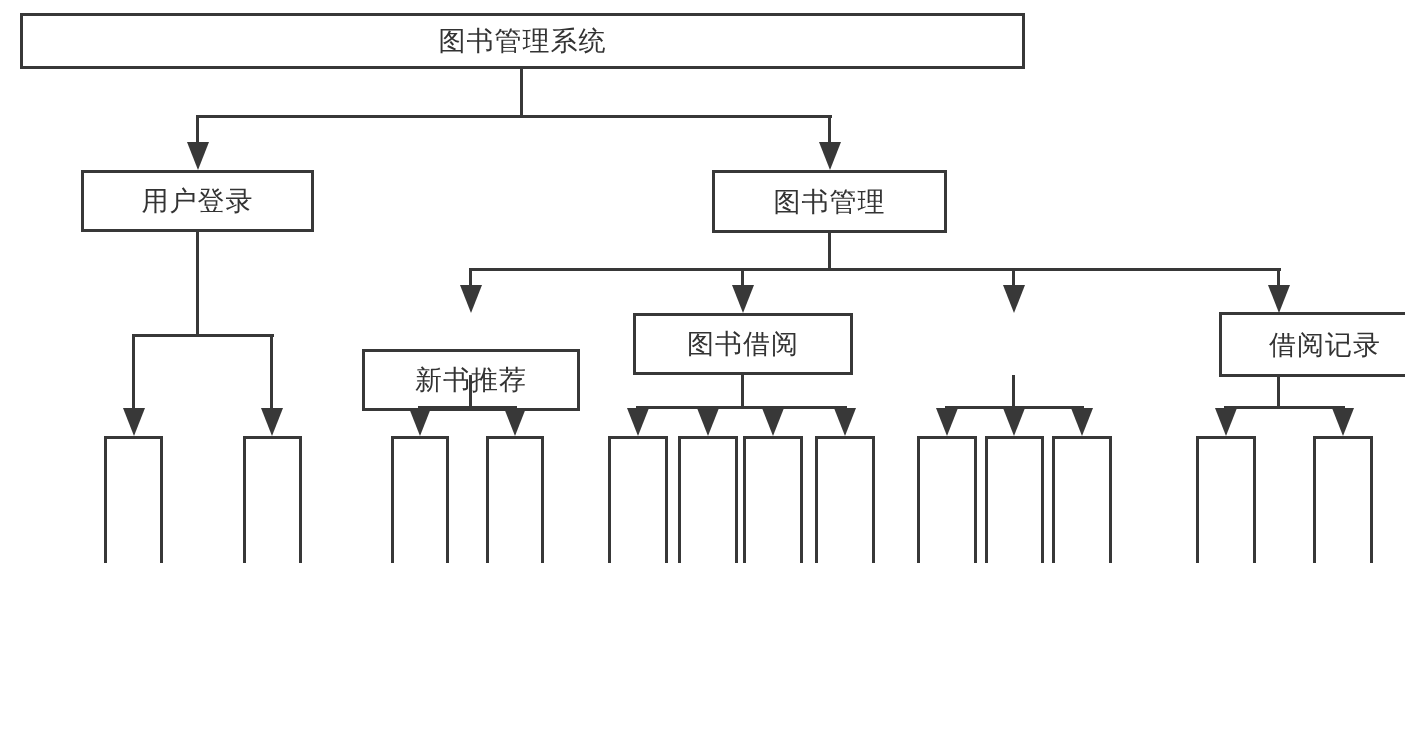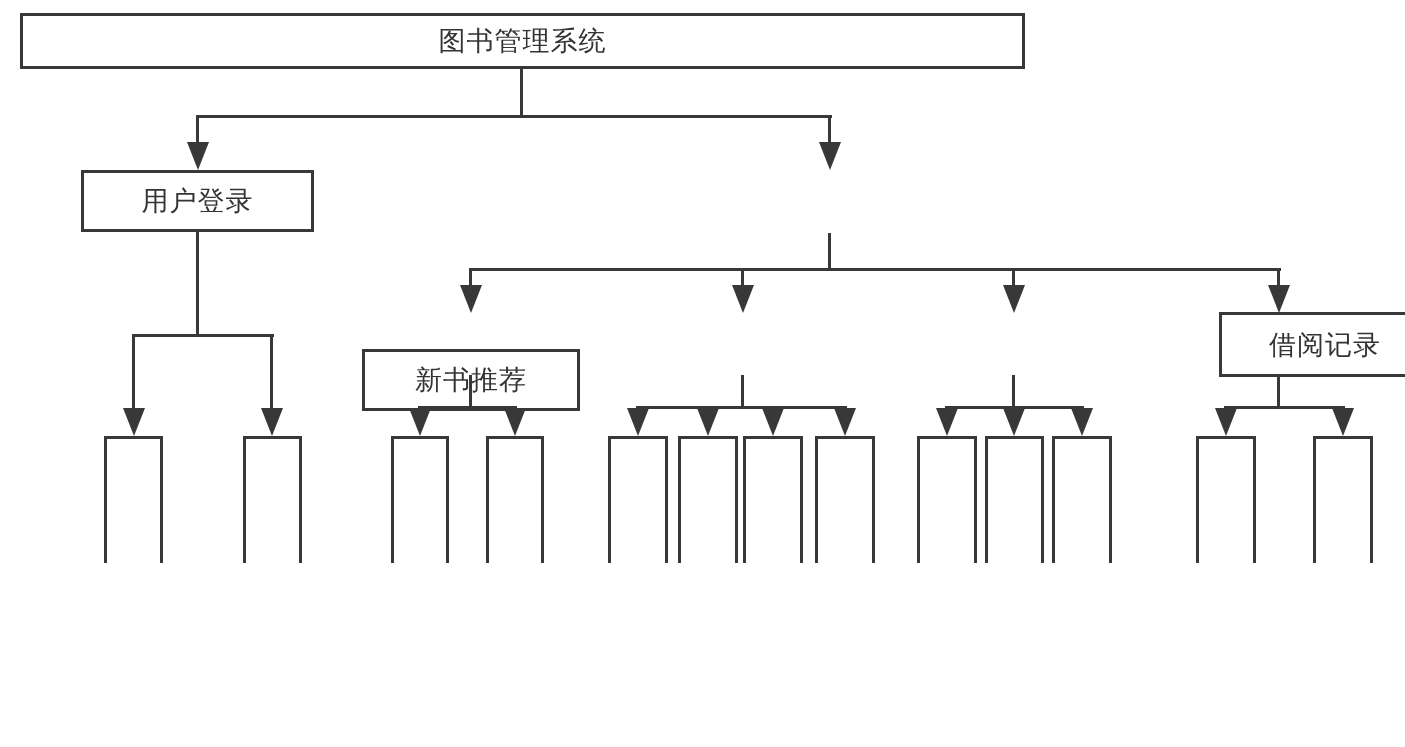--- a/index.html
+++ b/index.html
@@ -31,22 +31,24 @@
   }
 </style>
 </head>
 <body style="--line-color: #383838; --text-color: #333333; --watermark-color: #b3b3b3;">
 
 <div class="canvas" style="background: rgb(255, 255, 255);">
 
   <div class="box hbox" style="left:20px;top:13px;width:1005px;height:56px;">图书管理系统</div>
 
   <div class="box hbox" style="left:81px;top:170px;width:233px;height:62px;">用户登录</div>
+  <div class="box hbox" style="left:712px;top:170px;width:235px;height:63px;">图书管理</div>
 
   <div class="box hbox" style="left:362px;top:313px;width:218px;height:62px;margin-top:36px;">新书推荐</div>
+  <div class="box hbox" style="left:633px;top:313px;width:220px;height:62px;">图书借阅</div>
   <div class="box hbox" style="left:1219px;top:312px;width:212px;height:65px;">借阅记录</div>
 
   <div class="box vbox" style="left:104px;top:436px;width:59px;height:298px;">用户登录</div>
   <div class="box vbox" style="left:243px;top:436px;width:59px;height:298px;">注销登录</div>
 
   <div class="box vbox" style="left:391px;top:436px;width:58px;height:298px;">查询图书</div>
   <div class="box vbox" style="left:486px;top:436px;width:58px;height:298px;">借阅图书</div>
 
   <div class="box vbox" style="left:608px;top:436px;width:60px;height:298px;">查询图书</div>
   <div class="box vbox" style="left:678px;top:436px;width:60px;height:298px;">新增图书（管理员）</div>

